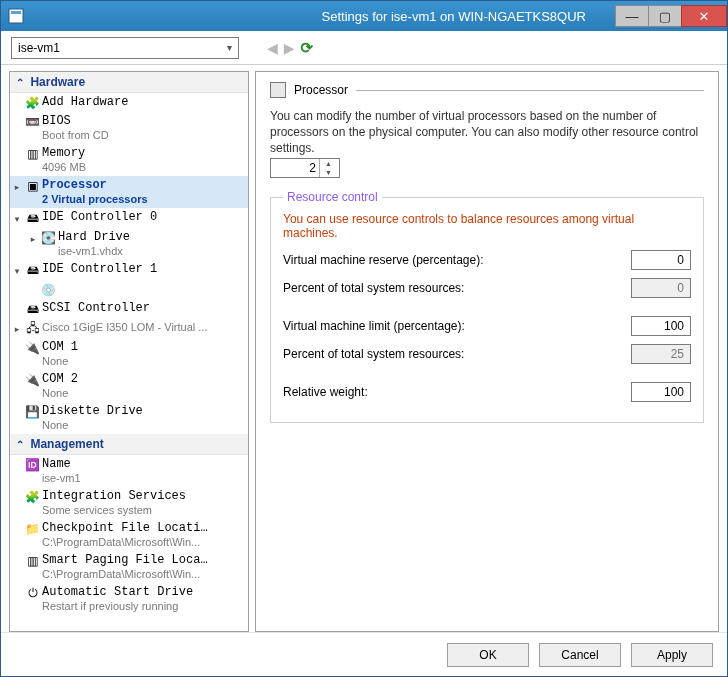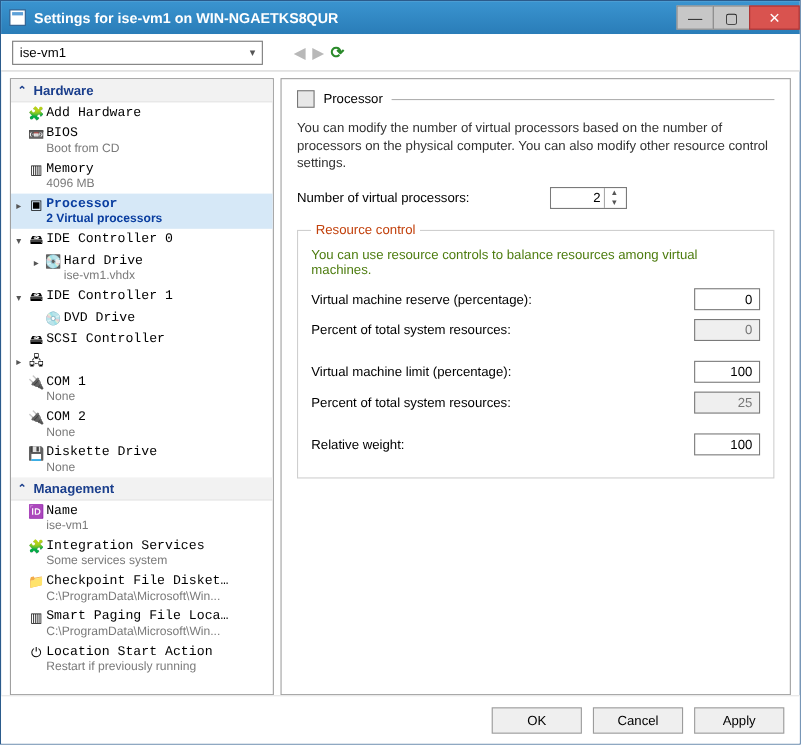--- a/index.html
+++ b/index.html
@@ -27,23 +27,22 @@
     font-size: 13px;
   }
   .titlebar .sysicon {
     width: 30px;
     display: flex;
     align-items: center;
     justify-content: center;
   }
   .titlebar .title {
     flex: 1;
-    text-align: left;
-    padding-right: 19px;
-    font-weight: bold;
+    text-align: right;
+    padding-right: 30px;
   }
   .titlebar .controls {
     display: flex;
   }
   .tbtn {
     width: 34px;
     height: 22px;
     display: flex;
     align-items: center;
     justify-content: center;
@@ -138,42 +137,42 @@
     margin-bottom:10px;
   }
   .panel-head .line {
     flex:1;
     height:1px;
     background:#b0b0b0;
   }
   .panel-head .picon {
     width:16px;height:16px;border:1px solid #777;background:#e8e8e8;display:inline-block;
   }
-  .desc { color:#333; margin-bottom:14px; line-height:16px;}
+  .desc { color:#333; margin-bottom:2px; line-height:16px;}
   .field-row {
     display:flex;
     align-items:center;
     margin-bottom:12px;
   }
   .field-label { width:230px; }
   .num-input {
     width:70px; height:20px; border:1px solid #7a7a7a; display:flex; align-items:center;
   }
   .num-input input {
     width:48px; border:none; text-align:right; font-size:12px; padding-right:3px; outline:none;
   }
   .num-input .spins { width:18px; display:flex; flex-direction:column; font-size:7px; color:#555; border-left:1px solid #aaa;}
   .num-input .spins div { height:9px; display:flex; align-items:center; justify-content:center; }
   fieldset.rc {
     border:1px solid #cfcfcf;
     padding:8px 12px 12px 12px;
     margin:0;
   }
-  fieldset.rc legend { padding:0 4px; color:#c2410c;}
-  .rc-desc { margin-bottom:10px; color:#4d7c0f;}
+  fieldset.rc legend { padding:0 4px; color:#8b5cf6;}
+  .rc-desc { margin-bottom:10px; color:#c2410c;}
   .rc-row {
     display:flex;
     align-items:center;
     margin-bottom:8px;
   }
   .rc-row .rlbl { flex:1; }
   .rc-row input {
     width:60px; height:20px; border:1px solid #7a7a7a; text-align:right; padding-right:6px; font-size:12px;
   }
   .rc-row input[disabled] { background:#efefef; color:#777;}
@@ -296,36 +295,36 @@
         <span class="tw">▾</span>
           <span class="ic">🖴</span>
         <div class="lbls">
             <span class="lbl-main">IDE Controller 1</span>
           </div>
       </div>
       <div class="tree-row ind2">
         <span class="tw"></span>
           <span class="ic">💿</span>
         <div class="lbls">
-          <span class="lbl-main">DVD Drive</span>
         </div>
       </div>
 
       <div class="tree-row ind1">
         <span class="tw"></span>
           <span class="ic">🖴</span>
         <div class="lbls">
             <span class="lbl-main">SCSI Controller</span>
           </div>
       </div>
 
       <div class="tree-row ind1">
         <span class="tw">▸</span>
           <span class="ic">🖧</span>
         <div class="lbls">
+          <span class="lbl-sub">Cisco 1GigE I350 LOM - Virtual ...</span>
         </div>
       </div>
 
       <div class="tree-row ind1">
         <span class="tw"></span>
           <span class="ic">🔌</span>
         <div class="lbls">
           <span class="lbl-main">COM 1</span>
           <span class="lbl-sub">None</span>
         </div>
@@ -369,57 +368,56 @@
         <div class="lbls">
           <span class="lbl-main">Integration Services</span>
           <span class="lbl-sub">Some services system</span>
         </div>
       </div>
 
       <div class="tree-row ind1">
         <span class="tw"></span>
           <span class="ic">📁</span>
         <div class="lbls">
-          <span class="lbl-main">Checkpoint File Diskette</span>
+          <span class="lbl-main">Checkpoint File Location</span>
           <span class="lbl-sub">C:\ProgramData\Microsoft\Win...</span>
         </div>
       </div>
 
       <div class="tree-row ind1">
         <span class="tw"></span>
           <span class="ic">▥</span>
         <div class="lbls">
           <span class="lbl-main">Smart Paging File Location</span>
           <span class="lbl-sub">C:\ProgramData\Microsoft\Win...</span>
         </div>
       </div>
 
       <div class="tree-row ind1">
         <span class="tw"></span>
           <span class="ic">⏻</span>
         <div class="lbls">
-          <span class="lbl-main">Location Start Action</span>
+          <span class="lbl-main">Automatic Start Drive</span>
           <span class="lbl-sub">Restart if previously running</span>
         </div>
       </div>
 
     </div>
 
     <div class="right-pane">
 
       <div class="panel-head">
         <span class="picon"></span>
         <span>Processor</span>
         <span class="line"></span>
       </div>
 
       <div class="desc">You can modify the number of virtual processors based on the number of processors on the physical computer. You can also modify other resource control settings.</div>
 
       <div class="field-row">
-        <span class="field-label">Number of virtual processors:</span>
         <div class="num-input">
           <input type="text" value="2" style="">
           <div class="spins">
             <div>▲</div>
             <div>▼</div>
           </div>
         </div>
       </div>
 
       <fieldset class="rc">

